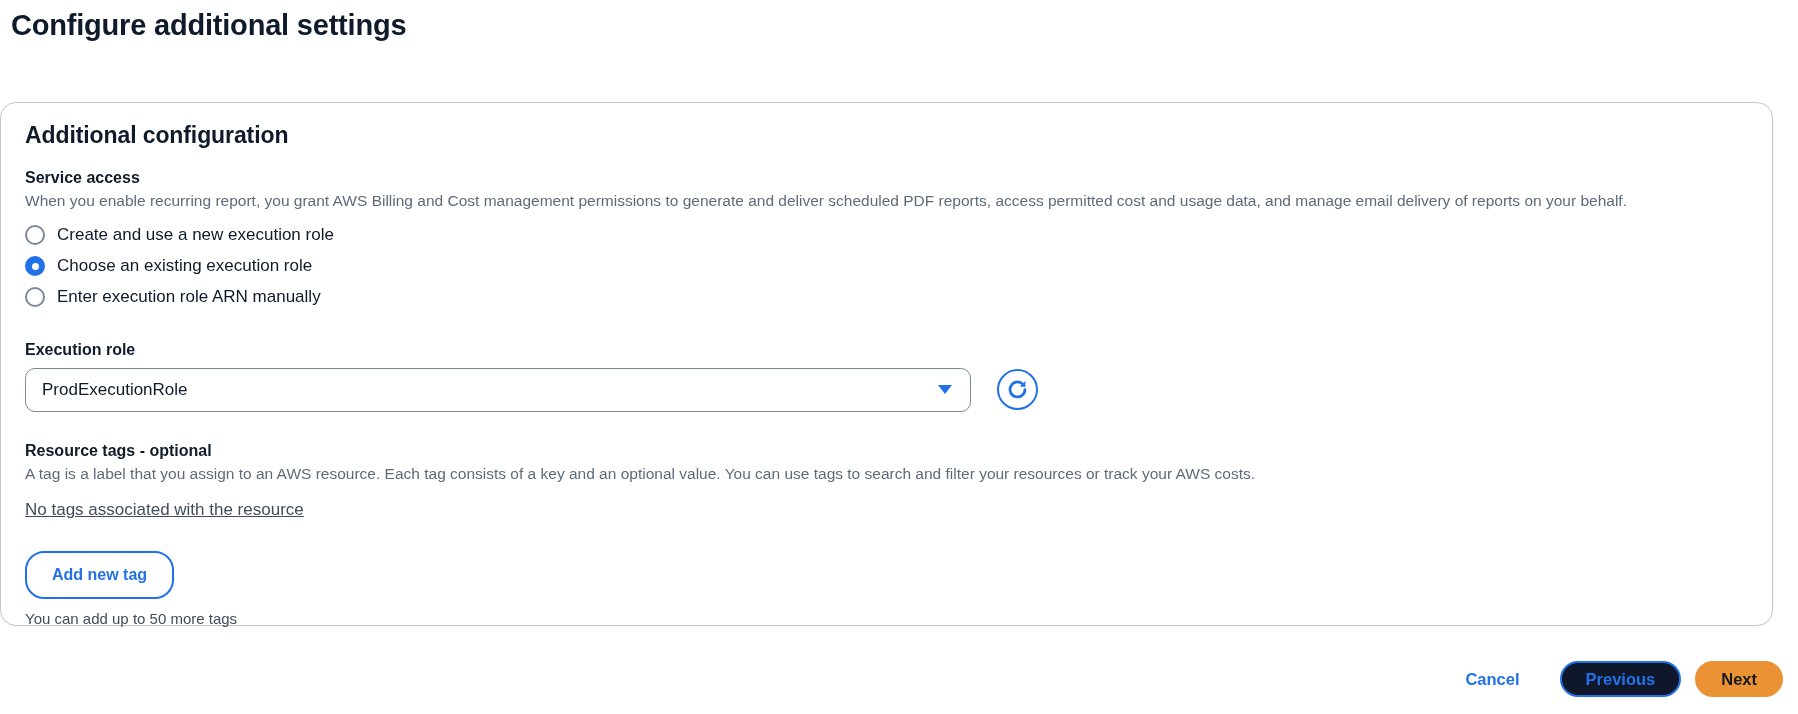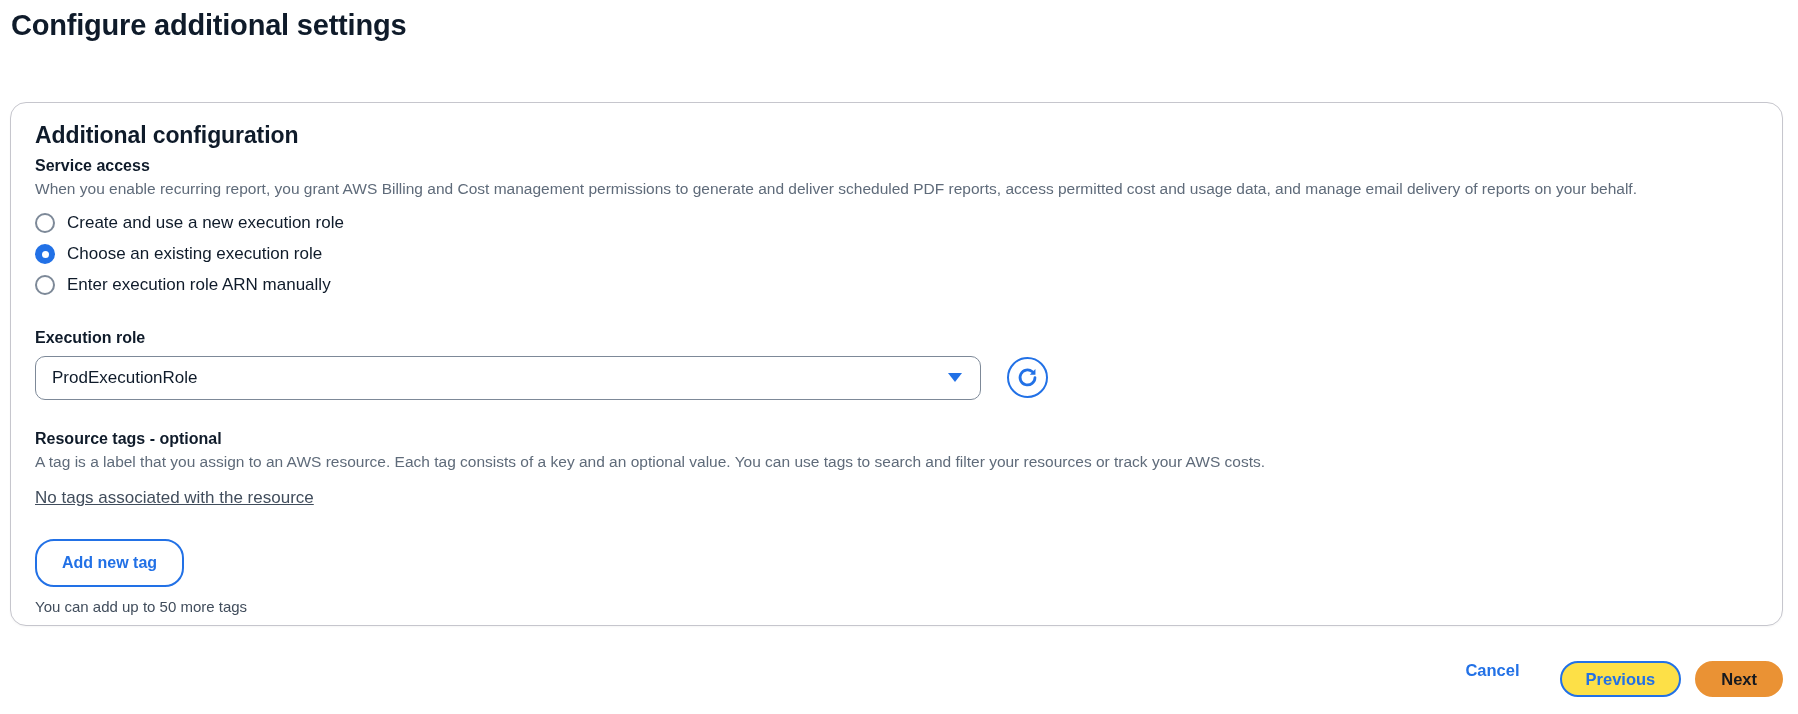--- a/index.html
+++ b/index.html
@@ -18,41 +18,41 @@
   .page-title {
     font-size: 29px; font-weight: 700; line-height: 1.25;
     color: #0f1b2a; letter-spacing: -0.2px; margin: 0;
   }
   .page-subtitle {
     margin-top: 5px; font-size: 16px; color: #414d5c; line-height: 1.3;
   }
 
   
   .card {
-    position: absolute; left: 10px; top: 102px;
+    position: absolute; left: 0; top: 102px;
     width: 1773px; height: 524px;
     background: #ffffff;
     border: 1px solid #c6c6cd;
     border-radius: 16px;
     padding: 19px 24px;
     box-shadow: 0 1px 2px rgba(0,7,22,0.04);
   }
   .card-title {
     font-size: 23px; font-weight: 700; color: #0f1b2a; margin: 0;
     letter-spacing: -0.1px;
   }
 
   .section-label {
     font-size: 16px; font-weight: 700; color: #0f1b2a;
   }
   .section-desc {
     margin-top: 4px; font-size: 15.5px; color: #5f6b7a; line-height: 1.35;
   }
 
-  .service-access { margin-top: 8px; }
+  .service-access { margin-top: 20px; }
 
   
   .radio-group { margin-top: 8px; }
   .radio-row {
     display: flex; align-items: center; height: 31px; cursor: default;
   }
   .radio-outer {
     width: 20px; height: 20px; border-radius: 50%;
     border: 2px solid #7d8998; background: #ffffff;
     display: inline-flex; align-items: center; justify-content: center;
@@ -104,37 +104,37 @@
     font-size: 16px; font-weight: 700;
     font-family: "Liberation Sans", sans-serif;
     display: inline-flex; align-items: center;
     cursor: pointer;
   }
   .limit-note { margin-top: 11px; font-size: 15px; color: #414d5c; }
 
   
   .footer-actions {
     position: absolute; right: 15px; top: 661px;
-    display: flex; align-items: flex-start;
+    display: flex; align-items: center;
   }
   .link-btn {
     background: none; border: none; padding: 0;
     color: #2271e6; font-size: 16.5px; font-weight: 700;
     font-family: "Liberation Sans", sans-serif;
     cursor: pointer;
   }
   .pill-btn {
     height: 36px; padding: 0 24px;
     border-radius: 18px; font-size: 16.5px; font-weight: 700;
     font-family: "Liberation Sans", sans-serif;
     display: inline-flex; align-items: center; cursor: pointer;
   }
   .btn-secondary {
     margin-left: 40px;
-    background: #fde047; color: #2271e6; border: 2px solid #2271e6;
+    background: #0f172a; color: #2271e6; border: 2px solid #2271e6;
   }
   .btn-primary {
     margin-left: 14px;
     background: #ea9234; color: #16191f; border: 2px solid #ea9234;
   }
 </style>
 </head>
 <body>
 
 <div class="page-header">

